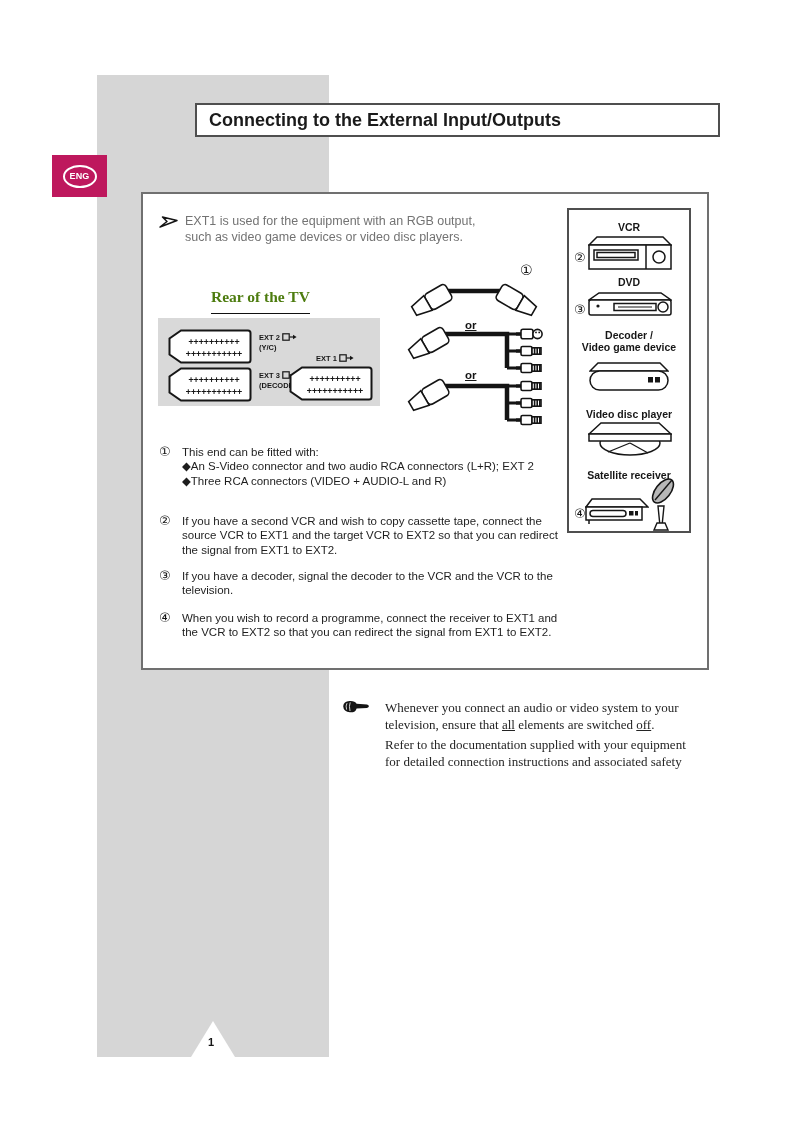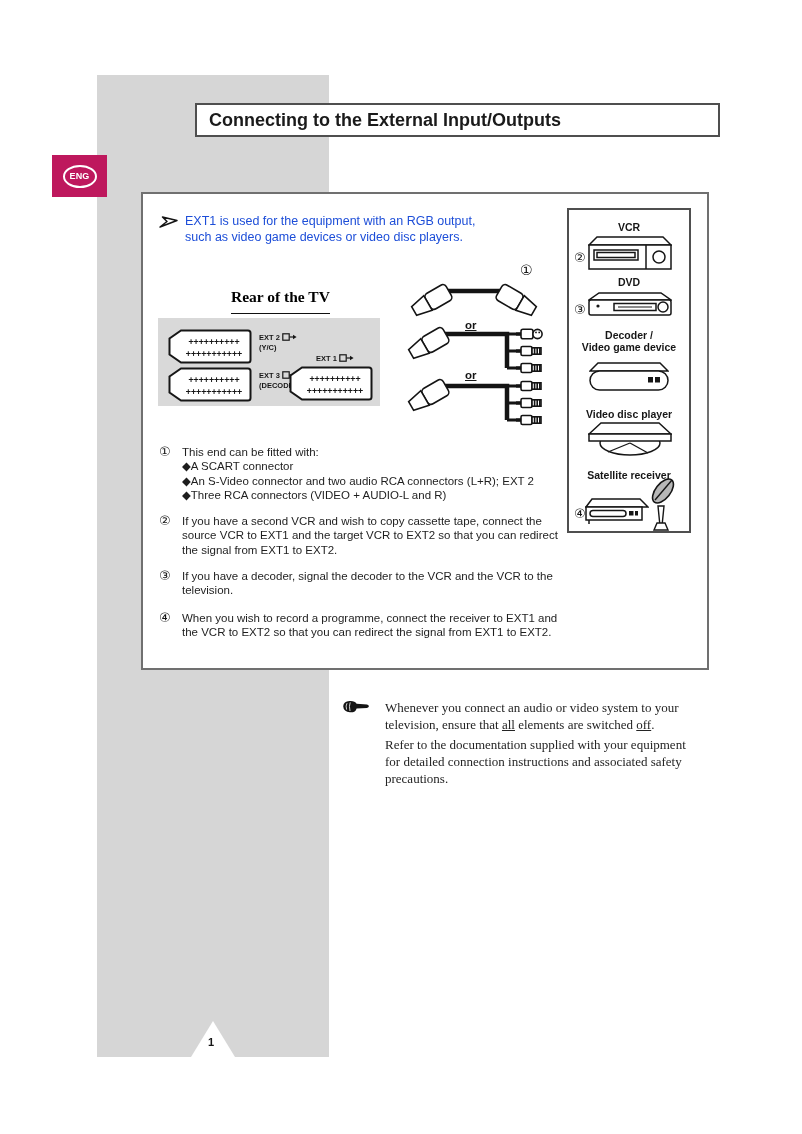--- a/index.html
+++ b/index.html
@@ -11,23 +11,23 @@
   
   .title-box{left:195px;top:103px;width:509px;height:30px;border:2px solid #4f4f4f;background:#fff;
              line-height:30px;padding-left:12px;font-size:18px;font-weight:bold;color:#1a1a1a;}
   
   .eng-badge{left:52px;top:155px;width:55px;height:42px;background:#be185d;display:flex;align-items:center;justify-content:center;}
   .eng-oval{display:block;width:30px;height:19px;border:2px solid #fff;border-radius:50%;
             color:#fff;font-size:9px;font-weight:bold;text-align:center;line-height:19px;letter-spacing:.2px;}
   
   .content-box{left:141px;top:192px;width:564px;height:474px;border:2px solid #707070;background:#fff;}
   .intro-arrow{left:15px;top:21px;}
-  .intro-text{left:42px;top:20px;font-size:12.5px;line-height:15.5px;color:#1d4ed8;}
-  .rear-heading{left:88px;top:94px;font-family:"Liberation Serif",serif;font-size:15.5px;font-weight:bold;
-                color:#000000;border-bottom:1.6px solid #111;padding-bottom:7px;}
+  .intro-text{left:42px;top:20px;font-size:12.5px;line-height:15.5px;color:#737373;}
+  .rear-heading{left:68px;top:94px;font-family:"Liberation Serif",serif;font-size:15.5px;font-weight:bold;
+                color:#4d7c0f;border-bottom:1.6px solid #111;padding-bottom:7px;}
   
   .tv-panel{left:15px;top:124px;width:222px;height:88px;background:#d9d9d9;}
   .scart{position:absolute;}
   .scart .shape{fill:#fff;stroke:#161616;stroke-width:2;}
   .scart .pins{font-family:"DejaVu Sans Mono",monospace;font-size:8.5px;font-weight:bold;fill:#161616;}
   .ext-label{position:absolute;font-size:7.5px;font-weight:bold;color:#161616;line-height:10px;white-space:nowrap;}
   .io-icon{vertical-align:-1px;}
   
   .cables{left:252px;top:68px;}
   .cables use{fill:#fff;stroke:#141414;stroke-width:1.6px;}
@@ -232,21 +232,20 @@
         <line x1="10" y1="24" x2="27" y2="4" stroke="#161616" stroke-width="1.4"></line>
         <polygon points="13,30 19,30 17,50 15,50" fill="#fff" stroke="#161616" stroke-width="1.4"></polygon>
         <polygon points="9,54 23,54 20,47 12,47" fill="#fff" stroke="#161616" stroke-width="1.4"></polygon>
       </svg>
     </div>
 
     <div class="note" style="top:250px;">
       <span class="note-num">①</span>
       <div class="note-lines">
         <div>This end can be fitted with:</div>
-        <div>◆A SCART connector</div>
         <div>◆An S-Video connector and two audio RCA connectors (L+R); EXT 2</div>
         <div>◆Three RCA connectors (VIDEO + AUDIO-L and R)</div>
       </div>
     </div>
     <div class="note" style="top:319px;">
       <span class="note-num">②</span>
       <div class="note-lines">
         <div>If you have a second VCR and wish to copy cassette tape, connect the</div>
         <div>source VCR to EXT1 and the target VCR to EXT2 so that you can redirect</div>
         <div>the signal from EXT1 to EXT2.</div>
@@ -274,19 +273,18 @@
   </svg>
   <div class="abs footer-p fp1">
     <div><span>Whenever you connect an audio or video system to your</span></div>
     <div>
       <span>television, ensure that </span><span class="u">all</span><span> elements are switched </span><span class="u">off</span><span>.</span>
     </div>
   </div>
   <div class="abs footer-p fp2">
     <div>Refer to the documentation supplied with your equipment</div>
     <div>for detailed connection instructions and associated safety</div>
-    <div>precautions.</div>
   </div>
 
   <div class="abs page-tab-tri"></div>
   <span class="abs page-num">1</span>
 
 </div>
 
 </body></html>

